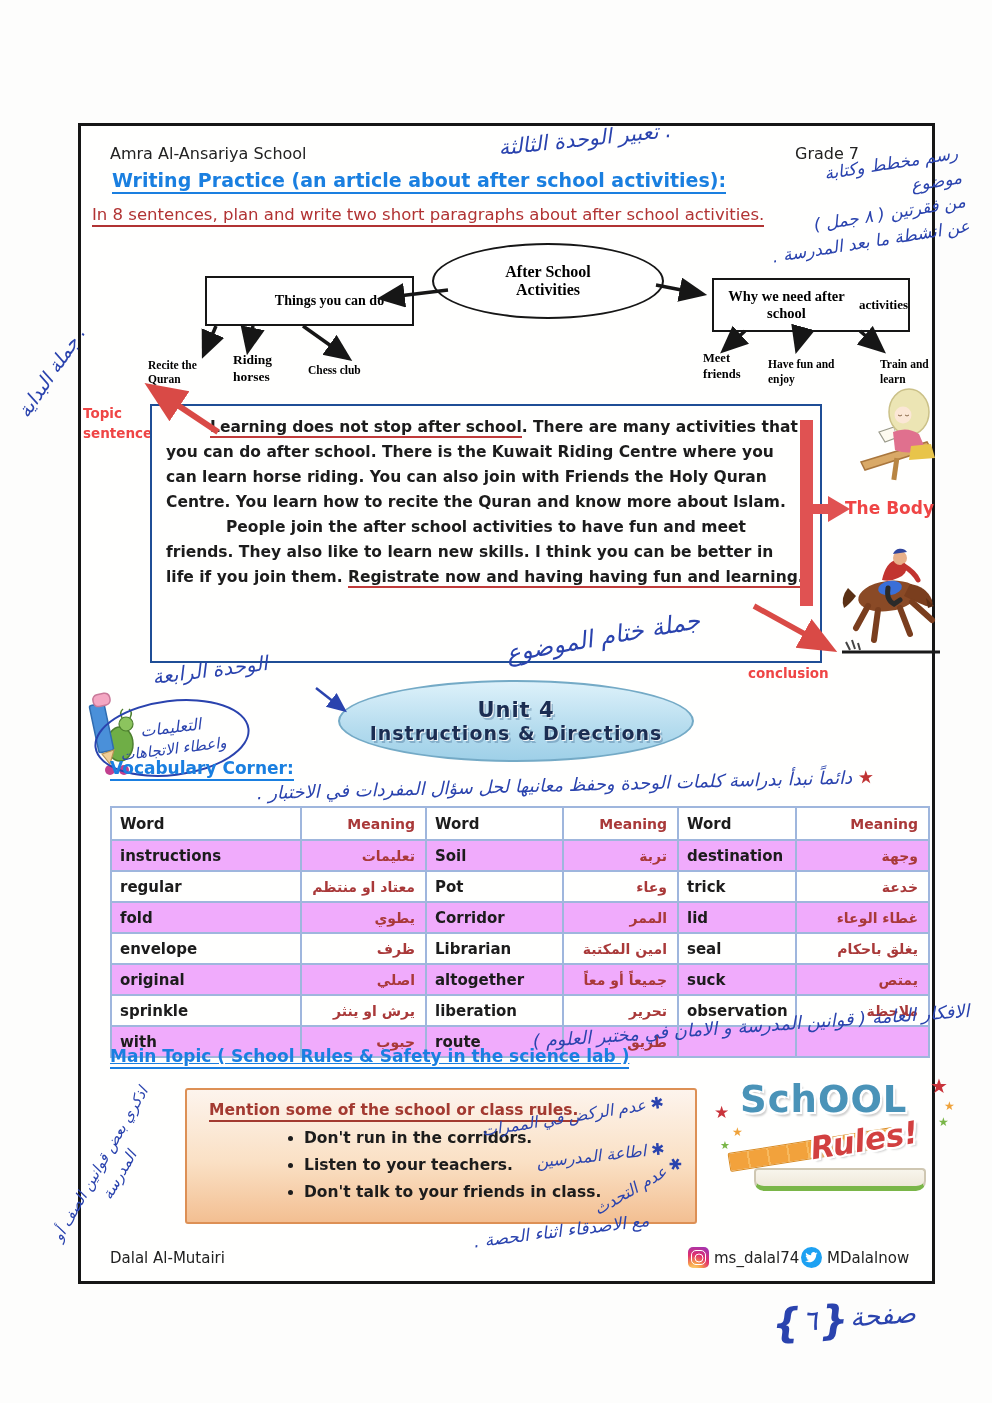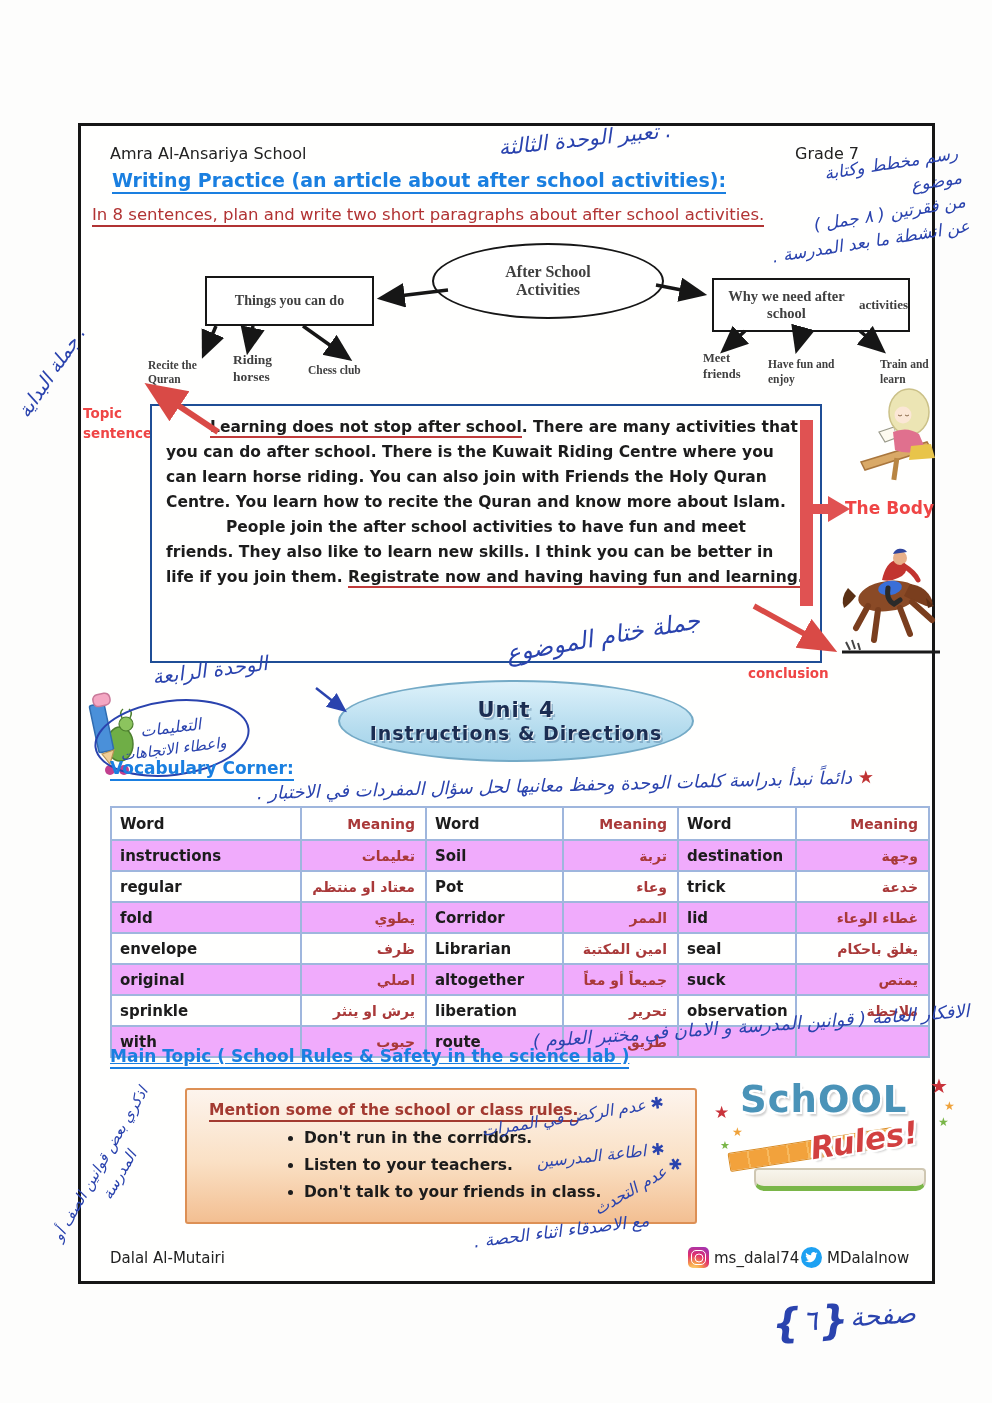--- a/index.html
+++ b/index.html
@@ -5,21 +5,21 @@
   html,body{margin:0;padding:0;background:#e9e9e9;}
   #page{position:relative;width:992px;height:1403px;margin:0 auto;background:#fdfdfc;
         font-family:"DejaVu Sans",sans-serif;overflow:hidden;}
   .abs{position:absolute;}
   .frame{left:78px;top:123px;width:851px;height:1155px;border:3px solid #161616;background:#fffffe;}
   .plain{color:#222;font-size:16px;}
   .blue-head{color:#1a7fe0;font-weight:bold;border-bottom:2.2px solid #1a7fe0;padding-bottom:1px;}
   .red-head{color:#b13333;font-weight:normal;border-bottom:2.2px solid #b13333;padding-bottom:1px;}
   .hw{color:#2a43ae;font-style:italic;line-height:1.45;}
   .rtl{direction:rtl;text-align:right;}
-  .serifb{font-family:"Liberation Serif",serif;font-weight:bold;color:#404040;}
+  .serifb{font-family:"Liberation Serif",serif;font-weight:bold;color:#000000;}
   .mm-box{border:2.5px solid #161616;background:#fff;display:flex;align-items:center;justify-content:center;text-align:center;}
   .ellipse{border:2.5px solid #161616;border-radius:50%;background:#fff;display:flex;flex-direction:column;align-items:center;justify-content:center;text-align:center;}
   .essay-box{border:2.5px solid #1f4e96;background:#fffffe;padding:9px 14px 6px 14px;
              font-size:15.5px;font-weight:bold;line-height:25px;color:#1c1c1c;}
   .essay-box p{margin:0;}
   .red-u{border-bottom:2.6px solid #c03a3a;}
   .red-label{color:#ef4545;font-weight:bold;font-size:13.5px;line-height:1.5;}
   .red-bar{background:#e05252;}
   .unit-ellipse{border:2px solid #74aac6;border-radius:50%;
       background:linear-gradient(180deg,#ddf1fa 0%,#b5dcee 60%,#9fd0e8 100%);
@@ -75,21 +75,21 @@
     <div style="margin-left:20px;">من فقرتين ( ٨ جمل )</div>
     <div>عن انشطة ما بعد المدرسة .</div>
   </div>
 
   <div class="abs red-head" style="left:92px;top:205px;font-size:16.5px;">In 8 sentences, plan and write two short paragraphs about after school activities.</div>
 
   <div class="abs ellipse" style="left:432px;top:243px;width:228px;height:72px;">
     <div class="serifb" style="font-size:16px;">After School</div>
     <div class="serifb" style="font-size:16px;">Activities</div>
   </div>
-  <div class="abs mm-box" style="left:205px;top:276px;width:165px;height:46px;">
+  <div class="abs mm-box" style="left:205px;top:276px;width:165px;height:46px;padding-left:40px;">
     <span class="serifb" style="font-size:14px;">Things you can do</span>
   </div>
   <div class="abs mm-box" style="left:712px;top:278px;width:194px;height:50px;line-height:1.2;">
     <span class="serifb" style="font-size:14.5px;">Why we need after school</span>
     <span class="serifb" style="font-size:13px;">activities</span>
   </div>
 
   <div class="abs serifb" style="left:148px;top:358px;width:72px;font-size:11.5px;line-height:1.25;">Recite the Quran</div>
   <div class="abs serifb" style="left:233px;top:352px;width:66px;font-size:13.5px;line-height:1.25;">Riding horses</div>
   <div class="abs serifb" style="left:308px;top:364px;width:80px;font-size:11.5px;">Chess club</div>

